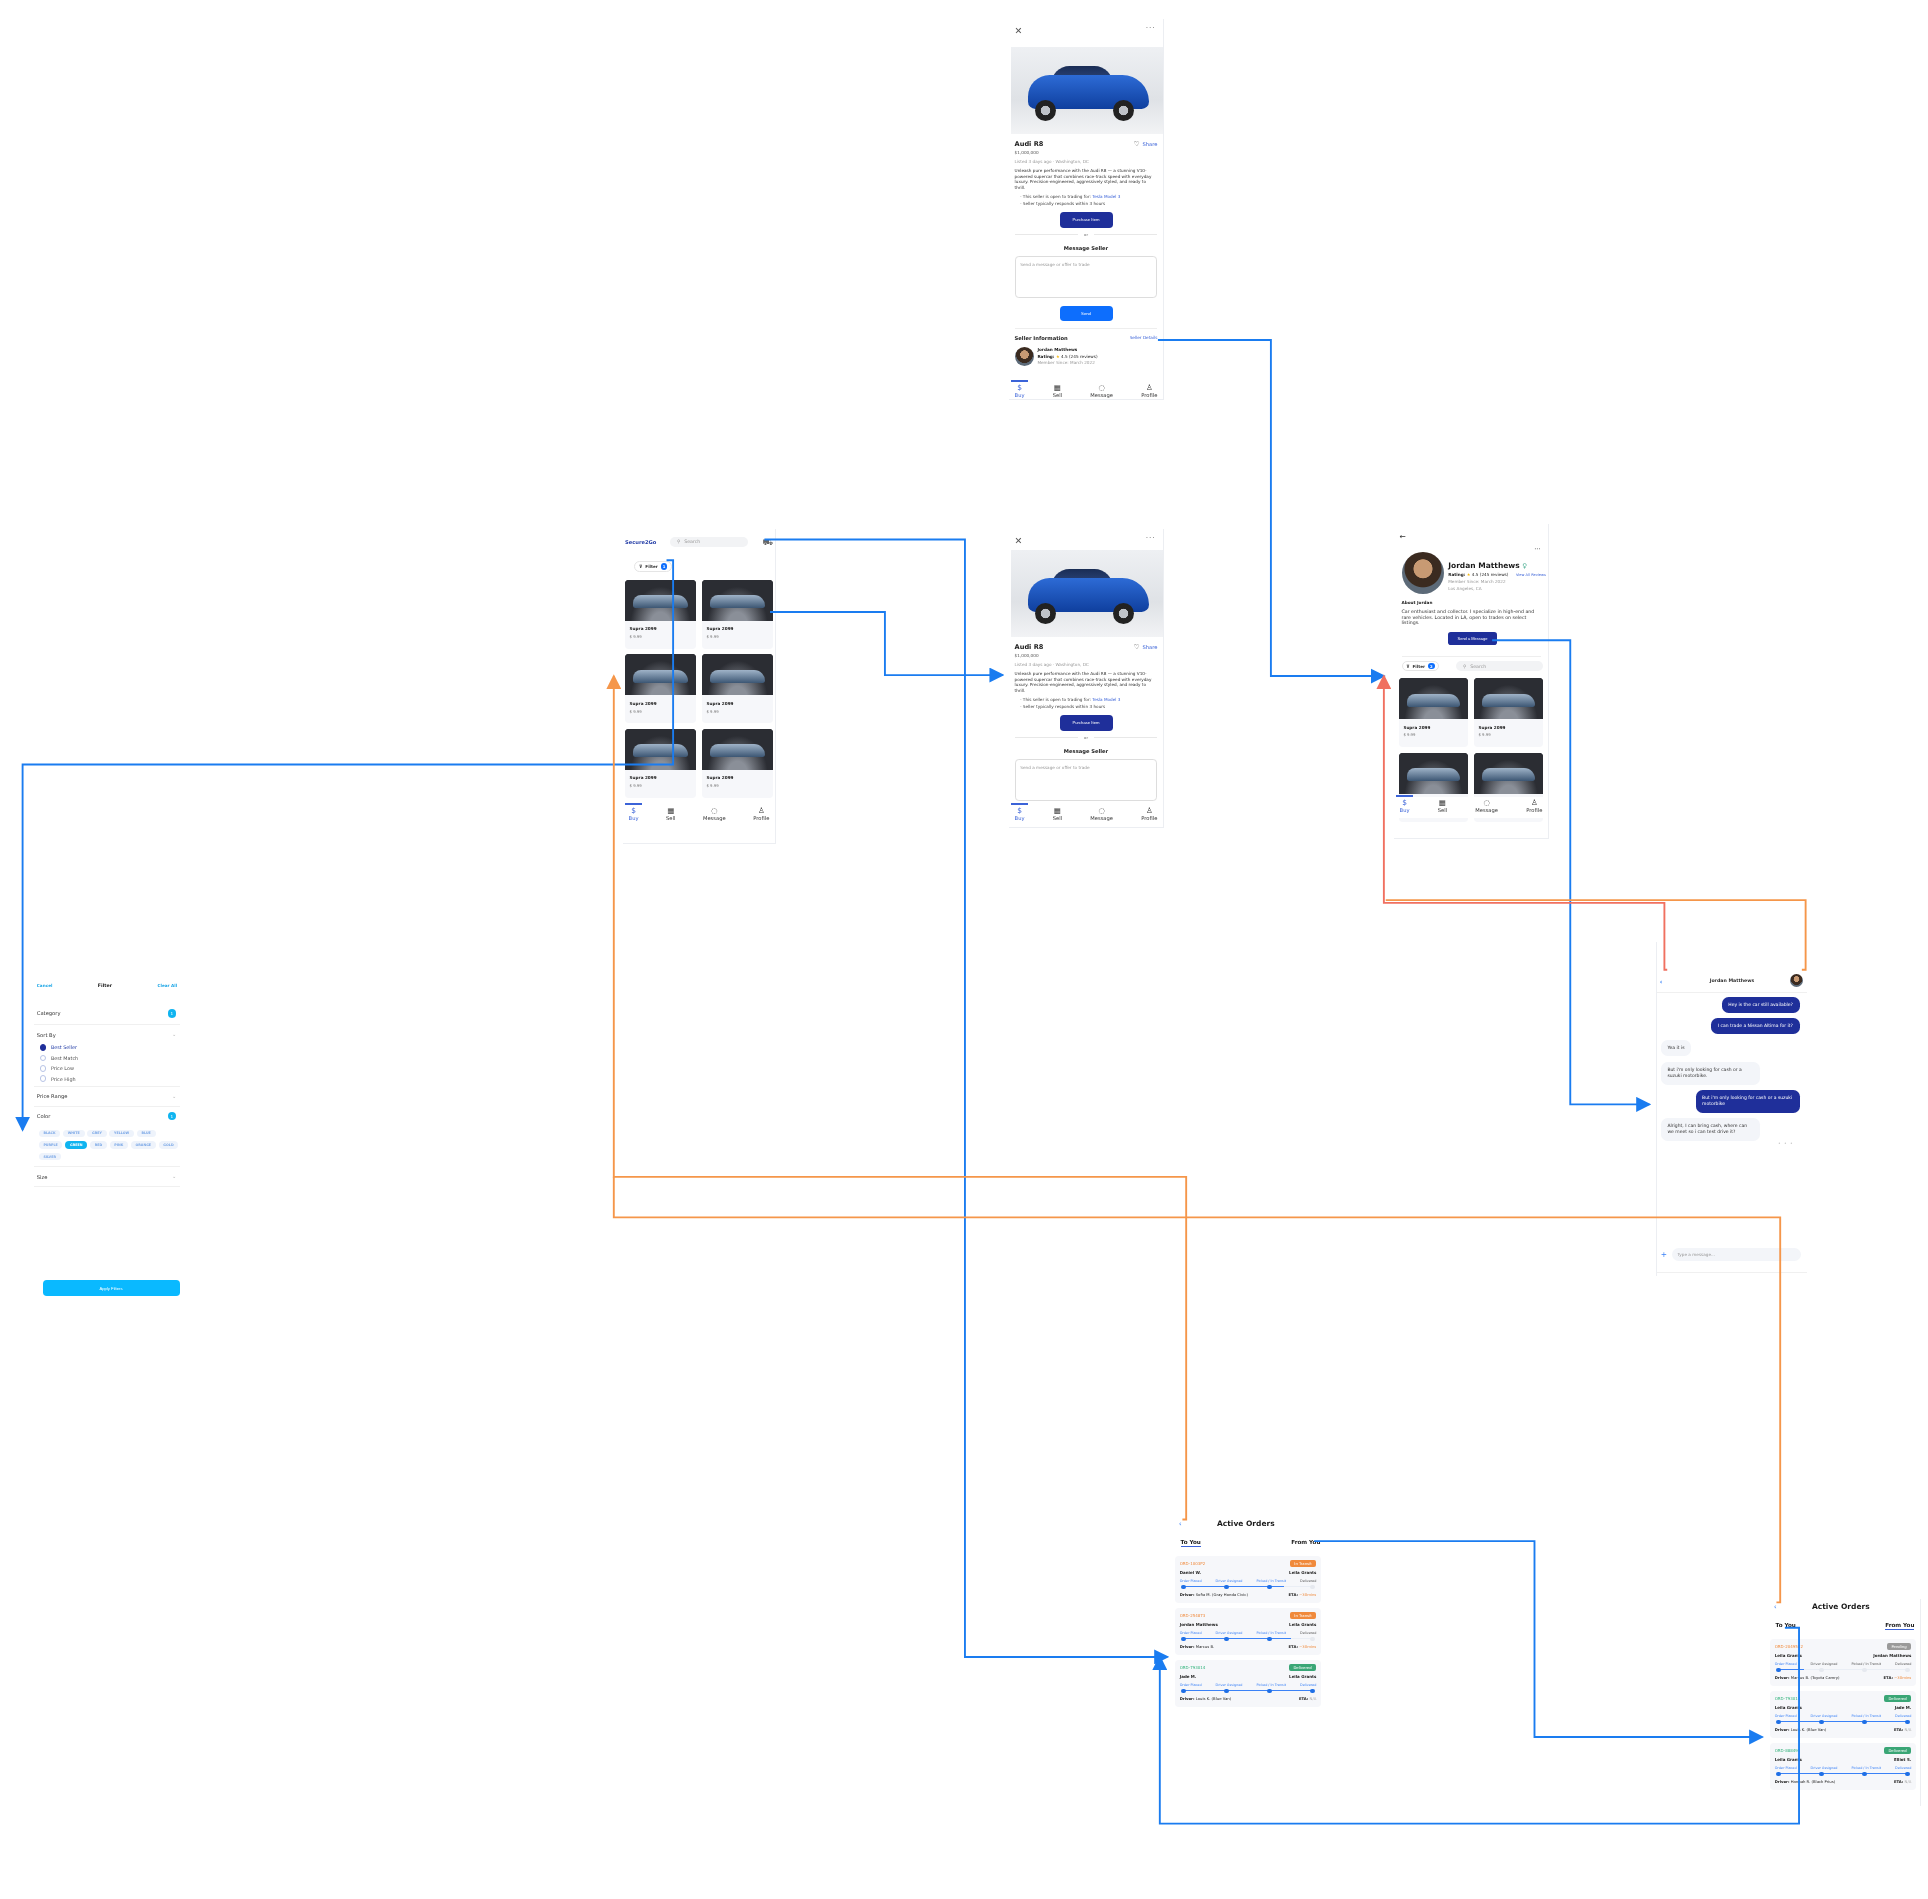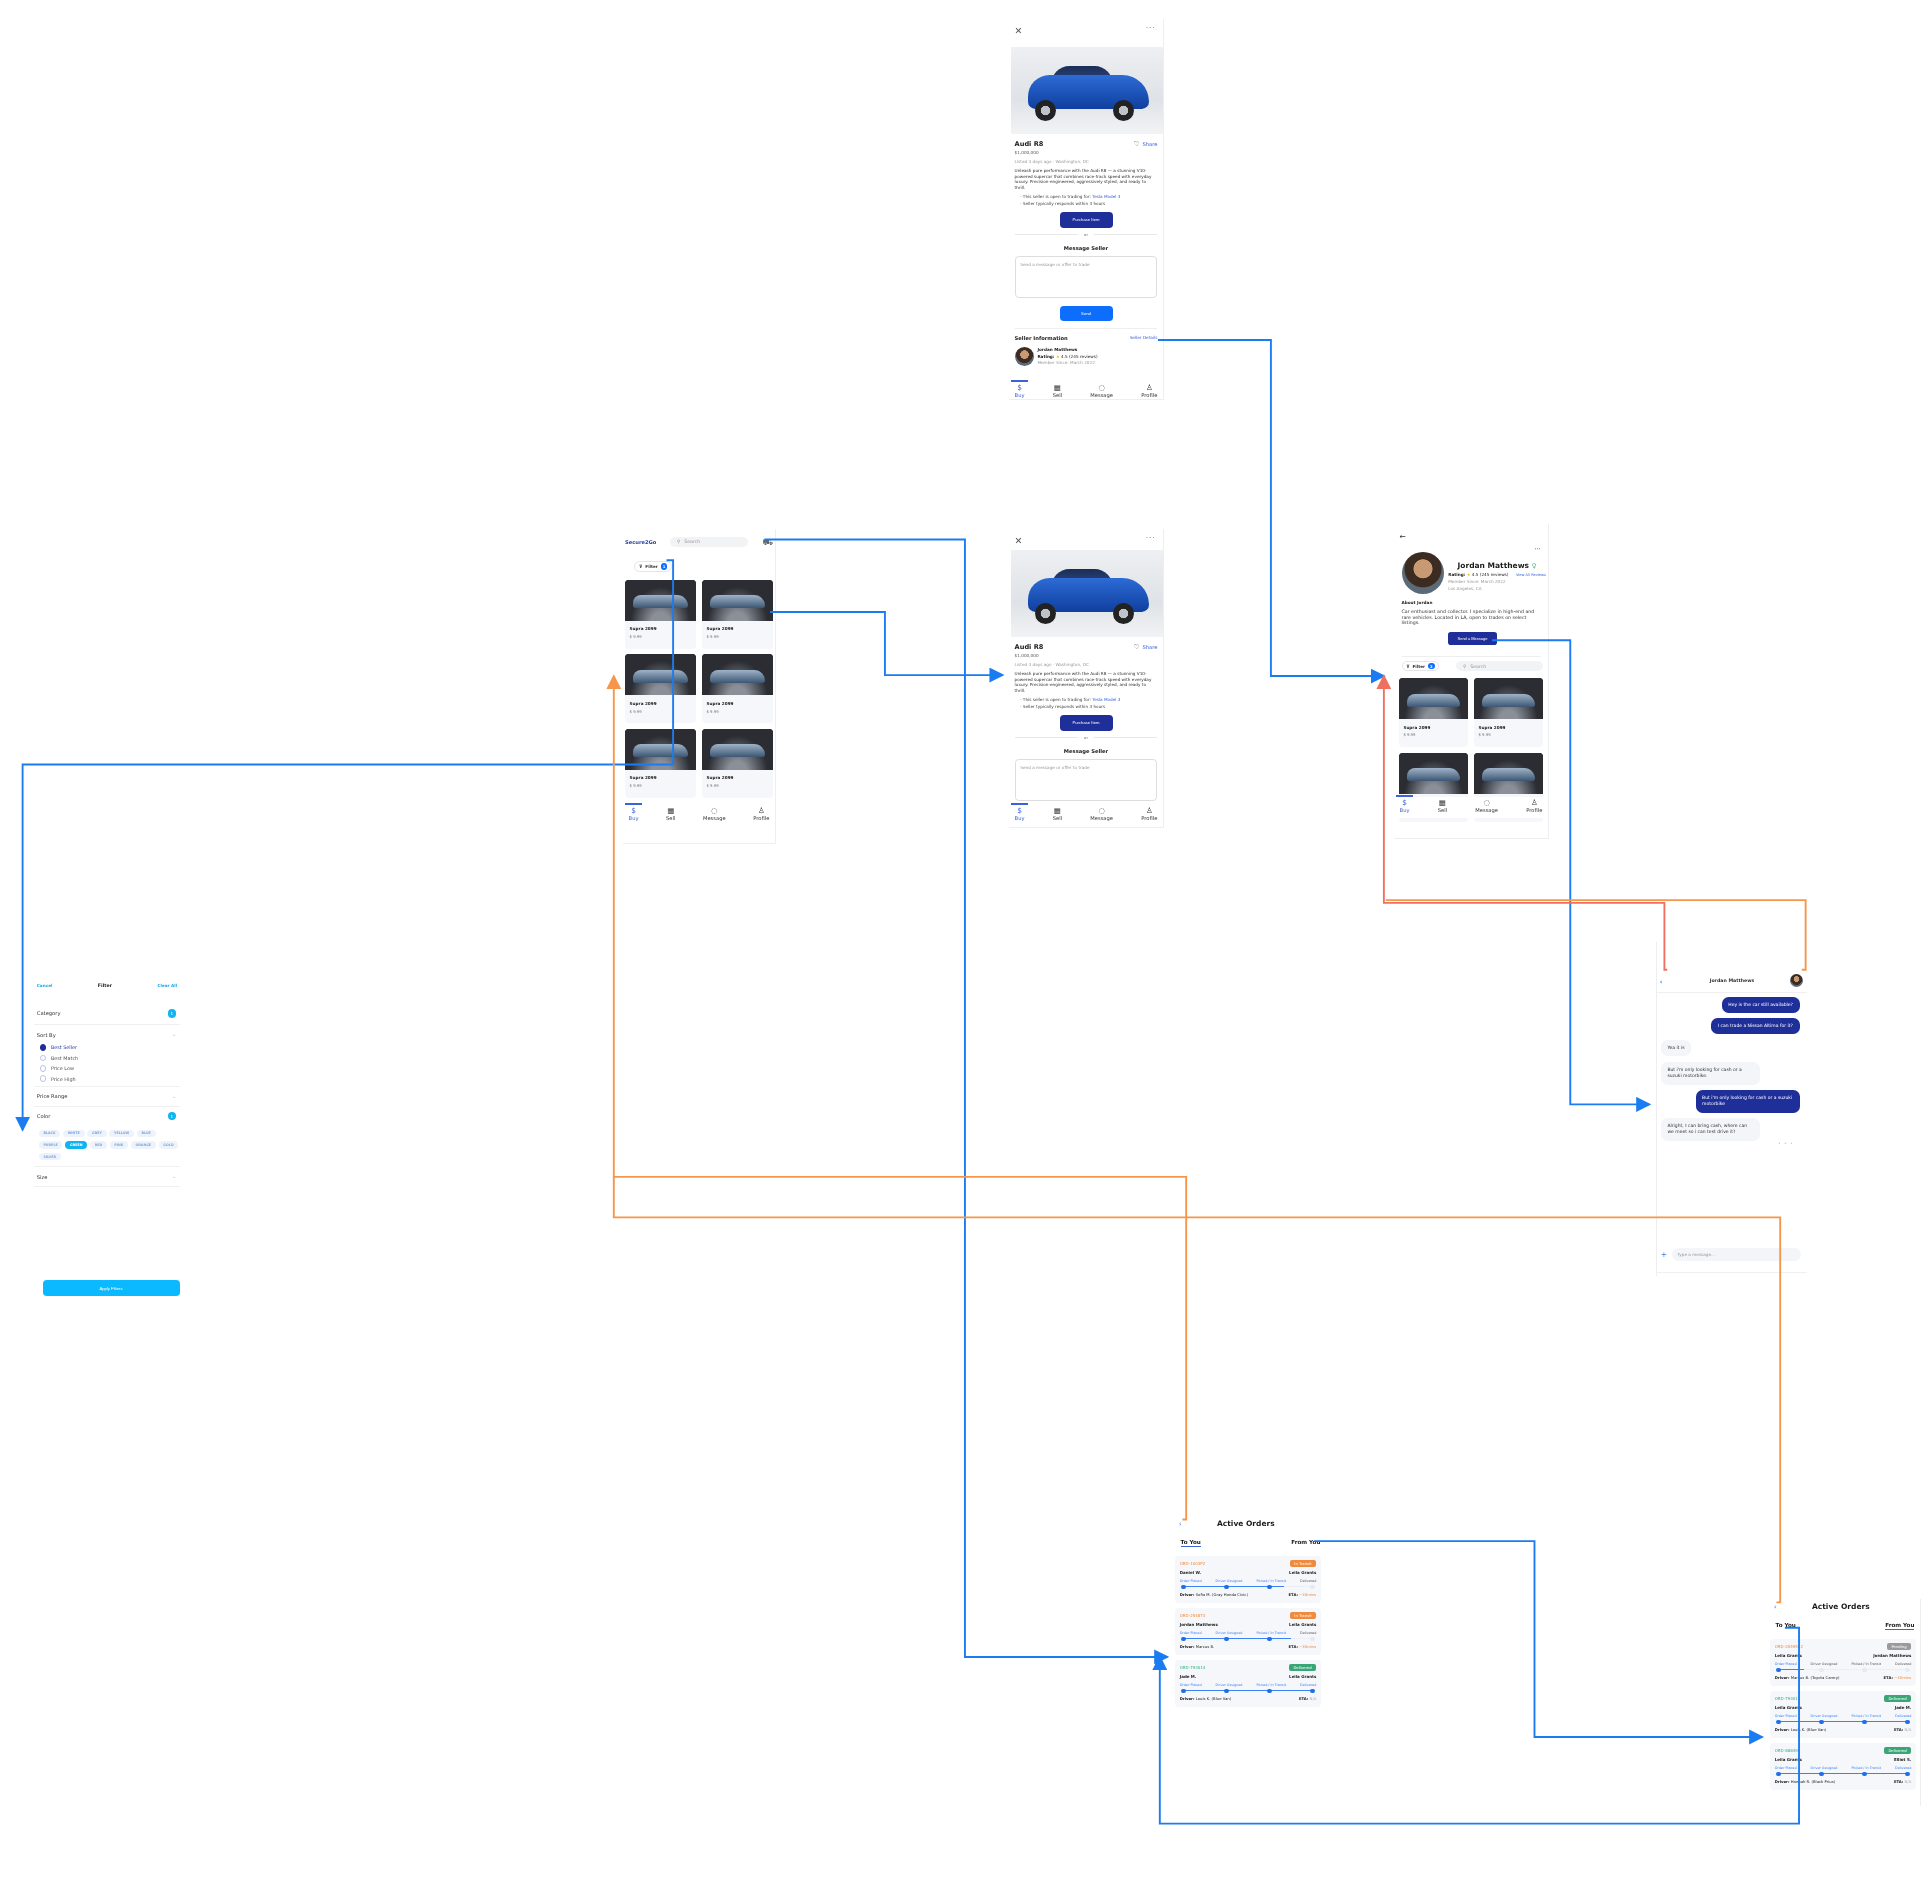--- a/index.html
+++ b/index.html
@@ -65,21 +65,21 @@
   .card .img { height: 41px; background: radial-gradient(ellipse at 50% 110%, #8a8f98 0 20%, #2b2d33 60%), #1d1f24; position: relative; }
   .card .img::after { content: ""; position: absolute; left: 12%; top: 38%; width: 76%; height: 32%; background: linear-gradient(180deg,#9fb3c8,#3c5673); border-radius: 28px 38px 7.5px 7.5px; }
   .card .n { font-size: 4.2px; font-weight: bold; margin: 5.6px 0 0 4.7px; }
   .card .p { font-size: 3.8px; color: #777; margin: 2.8px 0 0 4.7px; }
 
   
   .prof .back { position: absolute; left: 5.6px; top: 7.5px; font-size: 7.5px; color: #333; }
   .prof .more { position: absolute; right: 7.5px; top: 21px; font-size: 6.6px; color: #555; }
   .prof .head { position: absolute; left: 7.5px; top: 28px; display: flex; gap: 4.7px; }
   .prof .head .avatar { width: 42px; height: 42px; }
-  .prof .name { font-size: 7.5px; font-weight: bold; margin-top: 9.4px; text-align: center; }
+  .prof .name { font-size: 7.5px; font-weight: bold; margin-top: 9.4px; }
   .prof .badge-icon { color: #4caf93; font-size: 6.6px; }
   .prof .r { font-size: 4.2px; margin-top: 1.9px; }
   .prof .r .link { color: #3b63d8; margin-left: 7.5px; font-size: 3.6px; }
   .prof .m { font-size: 4.2px; color: #999; margin-top: 1.9px; }
   .prof .about-t { position: absolute; left: 7.5px; top: 76px; font-size: 4.2px; font-weight: bold; }
   .prof .about { position: absolute; left: 7.5px; top: 85px; width: 141px; font-size: 4.7px; line-height: 5.6px; color: #333; }
   .prof .btn-msg { position: absolute; left: 54px; top: 108px; width: 49px; height: 13px; border-radius: 2.8px; background: #1f2f9a; color: #fff; font-size: 4px; border: none; }
   .prof .line { position: absolute; left: 7.5px; right: 7.5px; top: 132px; height: 0.9px; background: #eee; }
   .prof .fbar { position: absolute; left: 7.5px; top: 137px; display: flex; gap: 17px; align-items: center; }
   .prof .search { width: 87px; }

